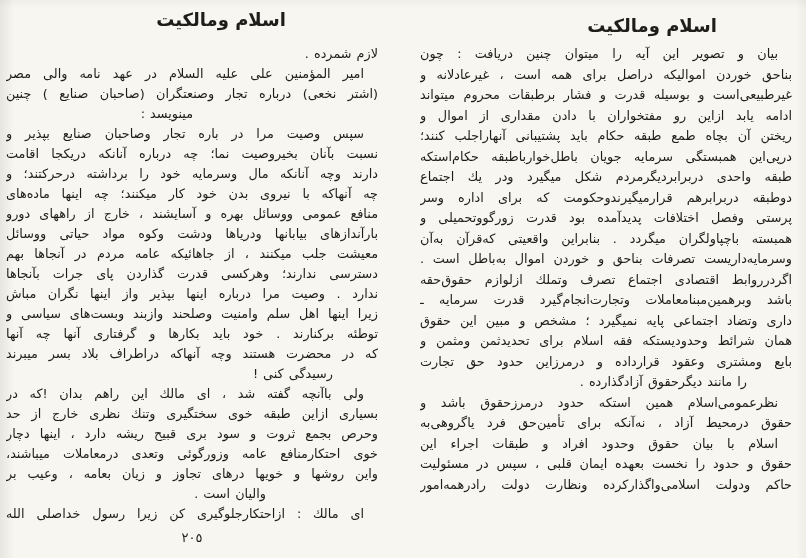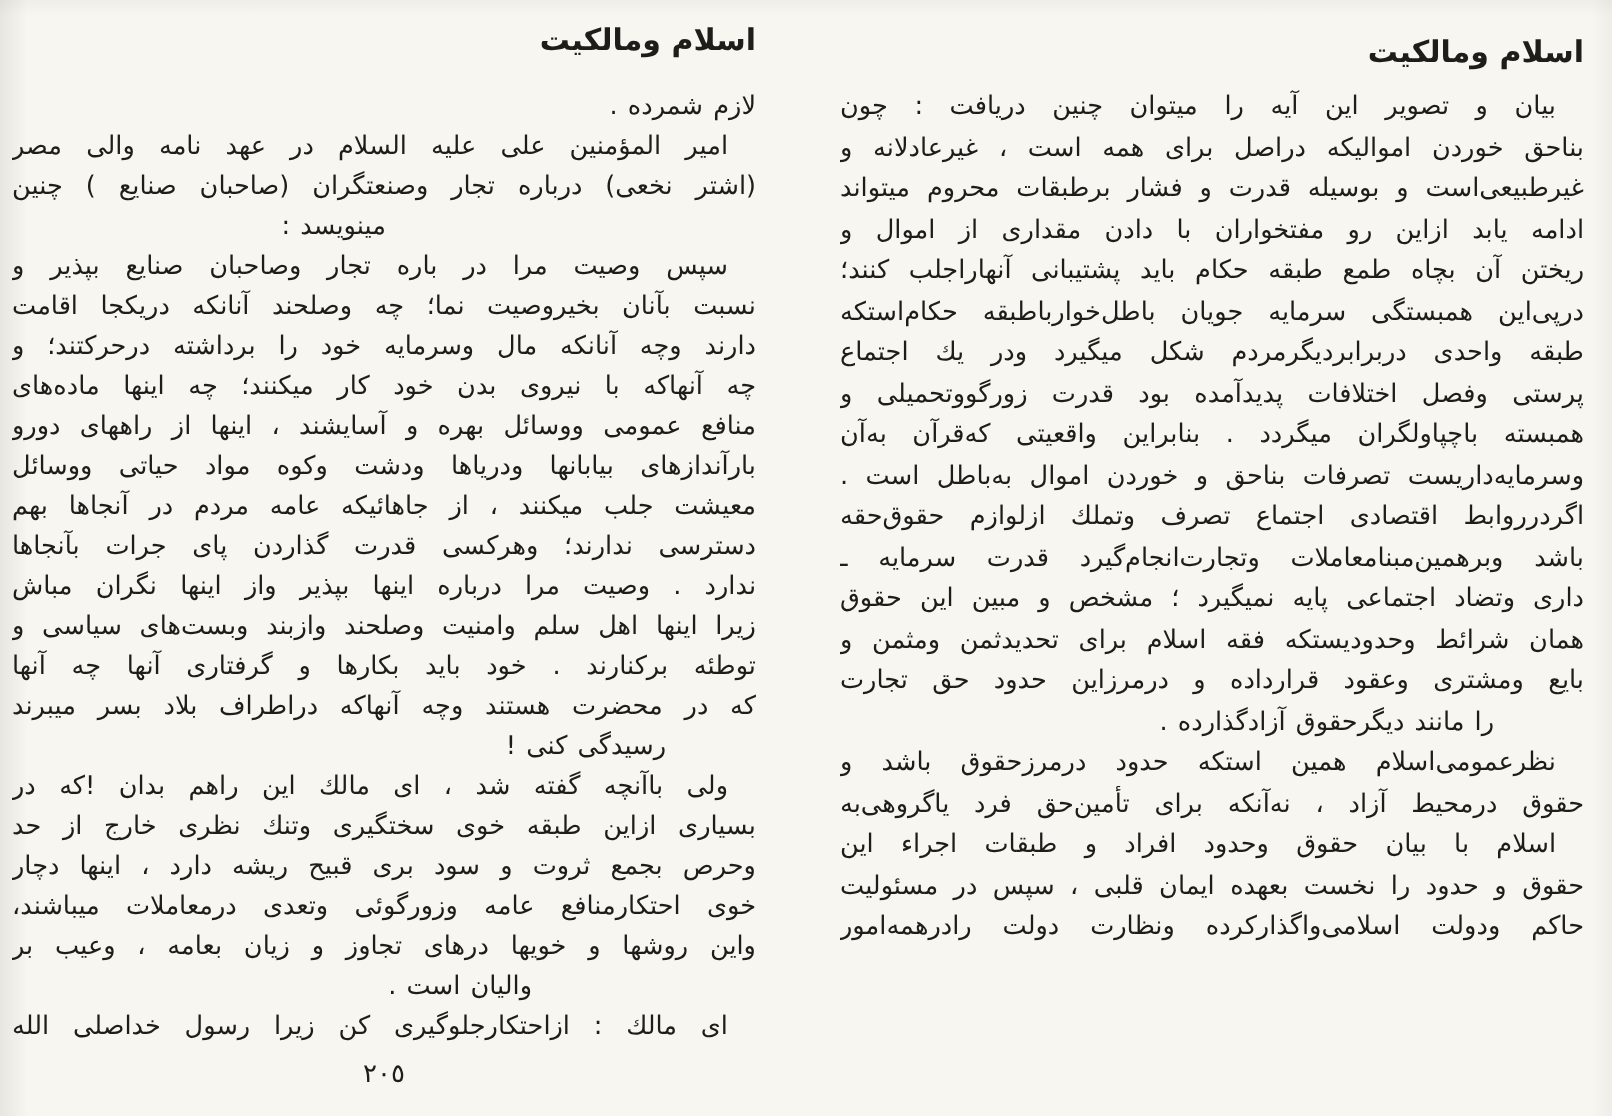--- a/index.html
+++ b/index.html
@@ -17,21 +17,21 @@
     content:""; position:absolute; inset:0; pointer-events:none;
     background:
       linear-gradient(90deg, rgba(90,85,75,.10) 0, rgba(0,0,0,0) 14px),
       linear-gradient(270deg, rgba(90,85,75,.06) 0, rgba(0,0,0,0) 10px),
       linear-gradient(180deg, rgba(90,85,75,.05) 0, rgba(0,0,0,0) 8px);
   }
   .page { position:absolute; direction:rtl; }
   .page-left  { left:6px;   top:8px;  width:372px; }
   .page-right { left:420px; top:14px; width:372px; }
   .page-title {
-    text-align:right; font-weight:bold; font-size:15px;
+    text-align:center; font-weight:bold; font-size:18px;
     height:24px; line-height:24px; letter-spacing:.5px;
   }
   .page-left  .page-title { padding-left:58px; margin-bottom:12px; }
   .page-right .page-title { padding-left:92px; margin-bottom:6px; }
   .text-line {
     direction:rtl;
     font-size:12.8px;
     height:20px; line-height:20px;
     overflow:hidden;
     text-align:justify;
@@ -50,24 +50,24 @@
 <body>
 
 <div class="page page-left">
   <div class="page-title">اسلام ومالکیت</div>
   <div class="page-body">
       <div class="text-line s-end">لازم شمرده .</div>
       <div class="text-line s-indent">امیر المؤمنین علی علیه السلام در عهد نامه والی مصر</div>
       <div class="text-line s-normal">(اشتر نخعی) درباره تجار وصنعتگران (صاحبان صنایع ) چنین</div>
       <div class="text-line s-end" style="padding-right: 185px;">مینویسد :</div>
       <div class="text-line s-indent">سپس وصیت مرا در باره تجار وصاحبان صنایع بپذیر و</div>
-      <div class="text-line s-normal">نسبت بآنان بخیروصیت نما؛ چه وصلحند آنانکه دریکجا اقامت</div>
+      <div class="text-line s-normal">نسبت بآنان بخیروصیت نما؛ چه درباره آنانکه دریکجا اقامت</div>
       <div class="text-line s-normal">دارند وچه آنانکه مال وسرمایه خود را برداشته درحرکتند؛ و</div>
       <div class="text-line s-normal">چه آنهاکه با نیروی بدن خود کار میکنند؛ چه اینها ماده‌های</div>
-      <div class="text-line s-normal">منافع عمومی ووسائل بهره و آسایشند ، اینها از راههای دورو</div>
+      <div class="text-line s-normal">منافع عمومی ووسائل بهره و آسایشند ، خارج از راههای دورو</div>
       <div class="text-line s-normal">بارآندازهای بیابانها ودریاها ودشت وکوه مواد حیاتی ووسائل</div>
       <div class="text-line s-normal">معیشت جلب میکنند ، از جاهائیکه عامه مردم در آنجاها بهم</div>
       <div class="text-line s-normal">دسترسی ندارند؛ وهرکسی قدرت گذاردن پای جرات بآنجاها</div>
       <div class="text-line s-normal">ندارد . وصیت مرا درباره اینها بپذیر واز اینها نگران مباش</div>
       <div class="text-line s-normal">زیرا اینها اهل سلم وامنیت وصلحند وازبند وبست‌های سیاسی و</div>
       <div class="text-line s-normal">توطئه برکنارند . خود باید بکارها و گرفتاری آنها چه آنها</div>
       <div class="text-line s-normal">که در محضرت هستند وچه آنهاکه دراطراف بلاد بسر میبرند</div>
       <div class="text-line s-end" style="padding-right: 45px;">رسیدگی کنی !</div>
       <div class="text-line s-indent">ولی باآنچه گفته شد ، ای مالك این راهم بدان !که در</div>
       <div class="text-line s-normal">بسیاری ازاین طبقه خوی سختگیری وتنك نظری خارج از حد</div>
@@ -83,20 +83,21 @@
 <div class="page page-right">
   <div class="page-title">اسلام ومالکیت</div>
   <div class="page-body">
       <div class="text-line s-indent">بیان و تصویر این آیه را میتوان چنین دریافت : چون</div>
       <div class="text-line s-normal">بناحق خوردن اموالیکه دراصل برای همه است ، غیرعادلانه و</div>
       <div class="text-line s-normal">غیرطبیعی‌است و بوسیله قدرت و فشار برطبقات محروم میتواند</div>
       <div class="text-line s-normal">ادامه یابد ازاین رو مفتخواران با دادن مقداری از اموال و</div>
       <div class="text-line s-normal">ریختن آن بچاه طمع طبقه حکام باید پشتیبانی آنهاراجلب کنند؛</div>
       <div class="text-line s-normal">درپی‌این همبستگی سرمایه جویان باطل‌خوارباطبقه حکام‌استکه</div>
       <div class="text-line s-normal">طبقه واحدی دربرابردیگرمردم شکل میگیرد ودر یك اجتماع</div>
+      <div class="text-line s-normal">دوطبقه دربرابرهم قرارمیگیرندوحکومت که برای اداره وسر</div>
       <div class="text-line s-normal">پرستی وفصل اختلافات پدیدآمده بود قدرت زورگووتحمیلی و</div>
       <div class="text-line s-normal">همبسته باچپاولگران میگردد . بنابراین واقعیتی که‌قرآن به‌آن</div>
       <div class="text-line s-normal">وسرمایه‌داریست تصرفات بناحق و خوردن اموال به‌باطل است .</div>
       <div class="text-line s-normal">اگردرروابط اقتصادی اجتماع تصرف وتملك ازلوازم حقوق‌حقه</div>
       <div class="text-line s-normal">باشد وبرهمین‌مبنامعاملات وتجارت‌انجام‌گیرد قدرت سرمایه ـ</div>
       <div class="text-line s-normal">داری وتضاد اجتماعی پایه نمیگیرد ؛ مشخص و مبین این حقوق</div>
       <div class="text-line s-normal">همان شرائط وحدودیستکه فقه اسلام برای تحدیدثمن ومثمن و</div>
       <div class="text-line s-normal">بایع ومشتری وعقود قرارداده و درمرزاین حدود حق تجارت</div>
       <div class="text-line s-end" style="padding-right: 45px;">را مانند دیگرحقوق آزادگذارده .</div>
       <div class="text-line s-indent">نظرعمومی‌اسلام همین استکه حدود درمرزحقوق باشد و</div>

